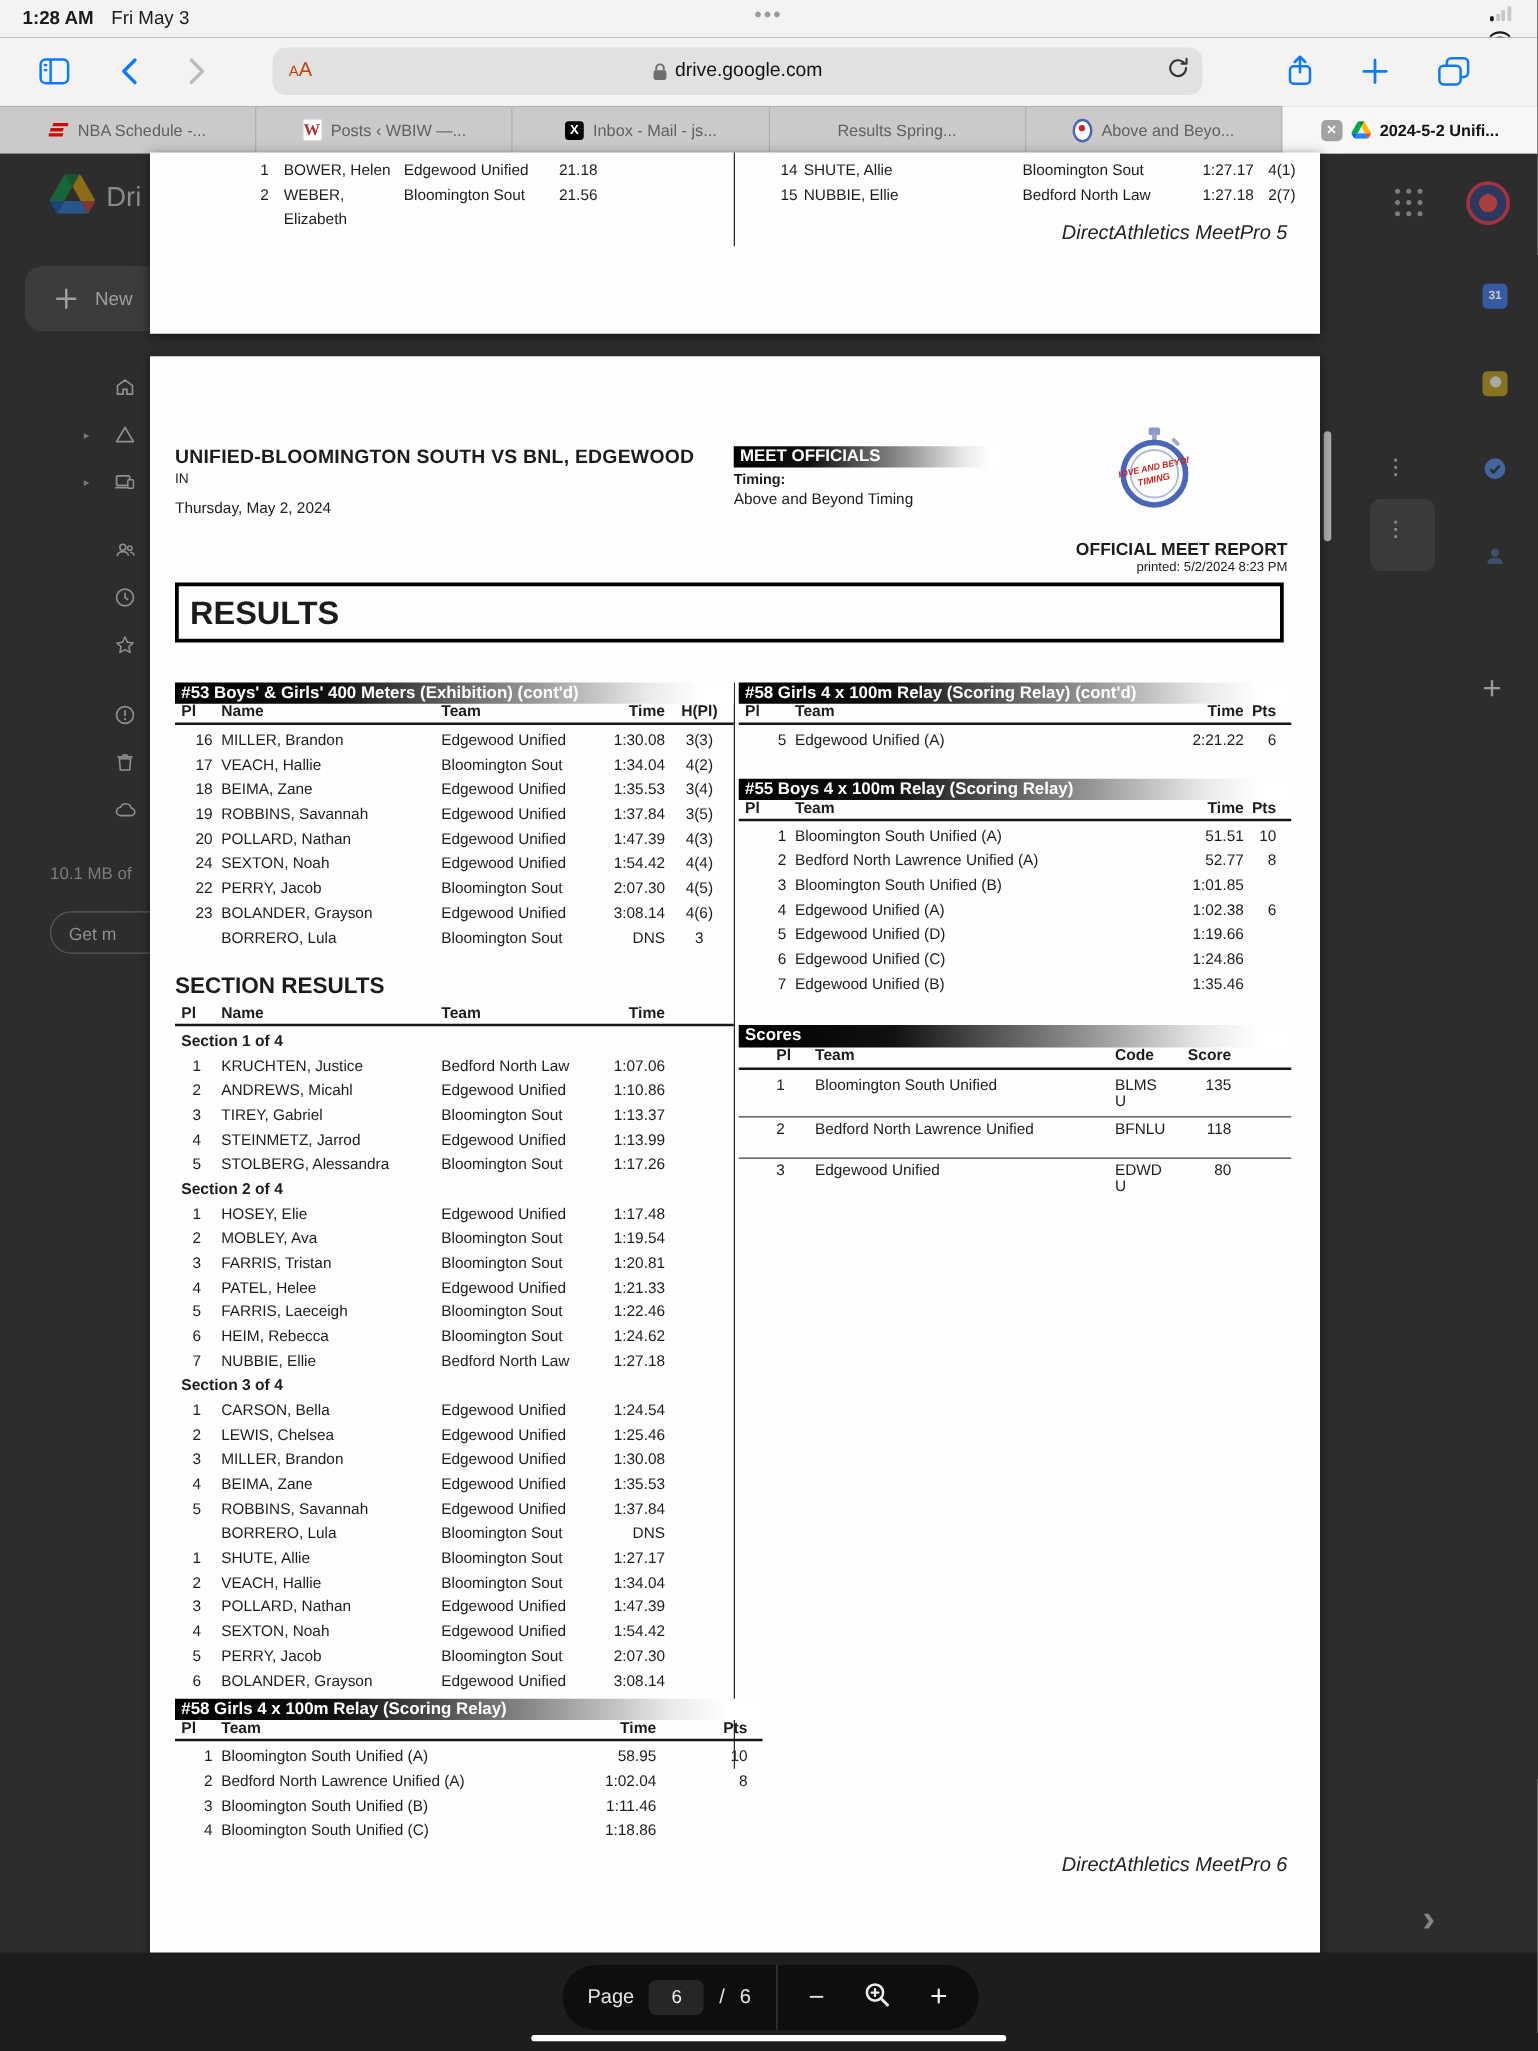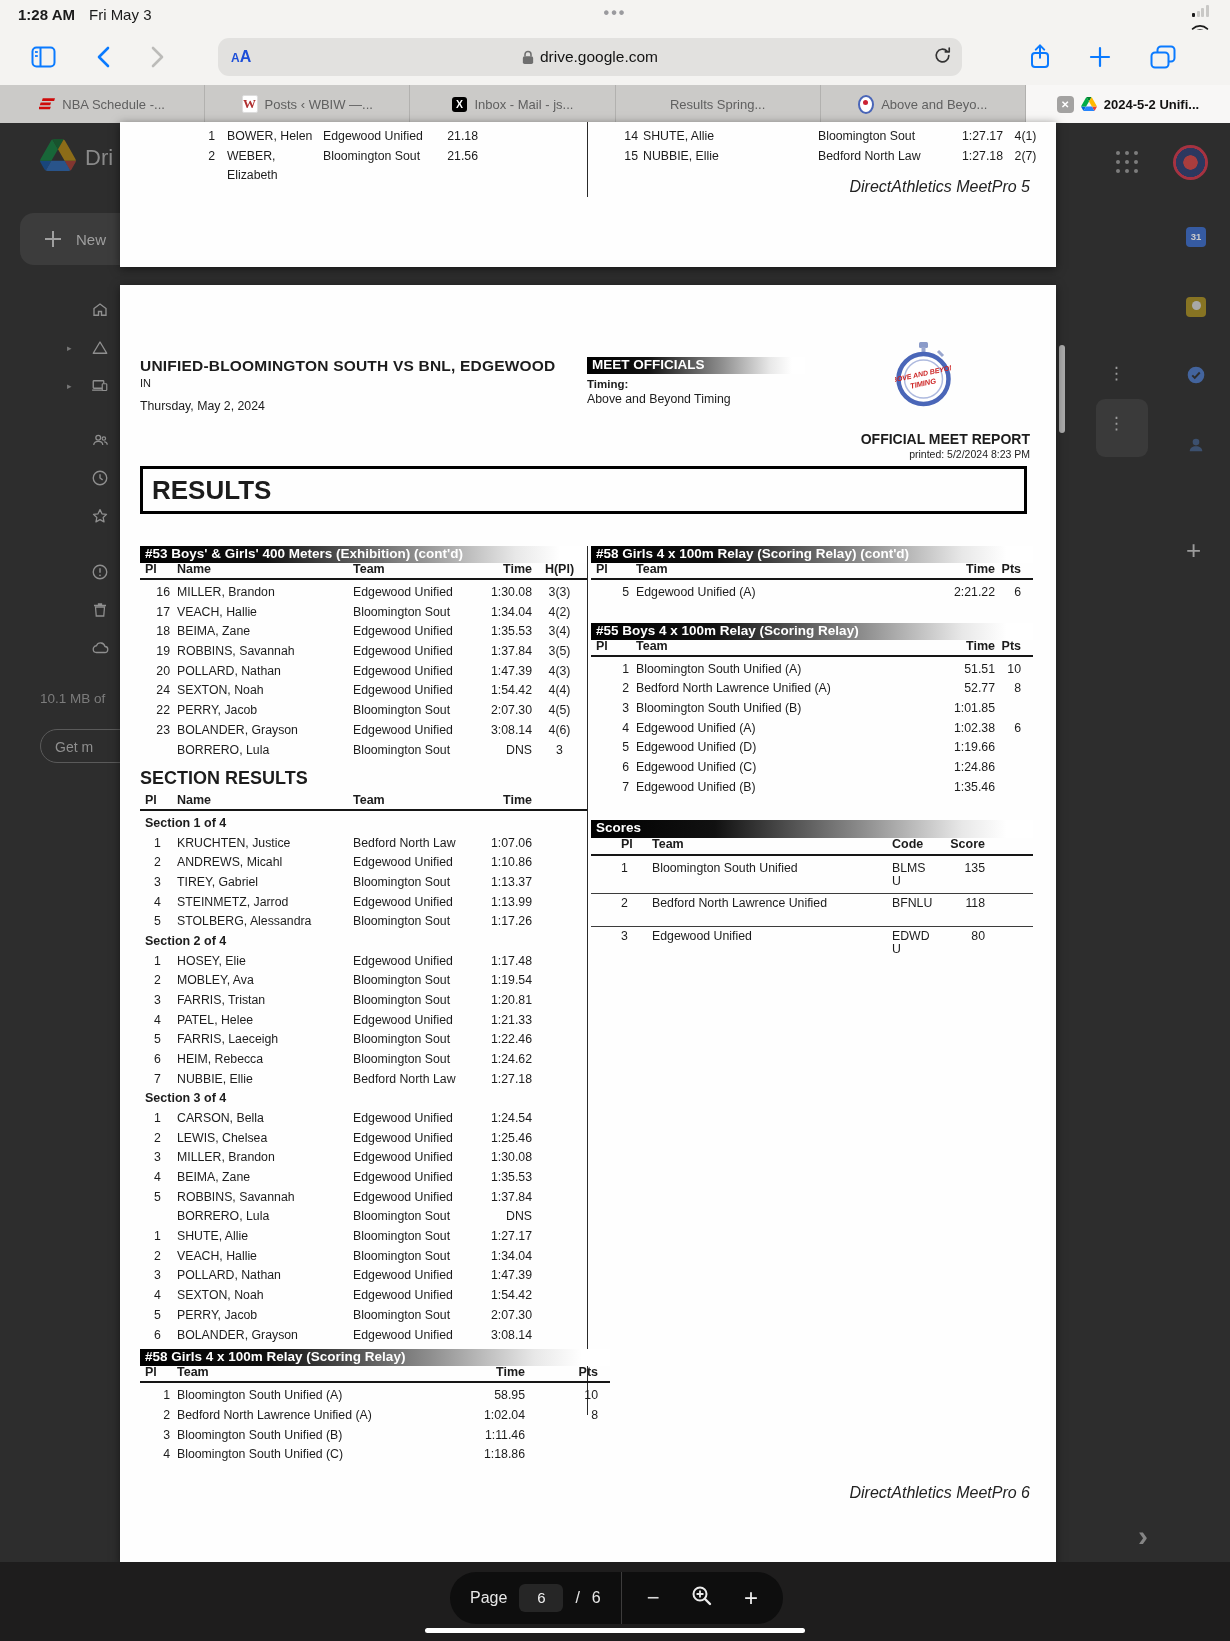--- a/index.html
+++ b/index.html
@@ -18,21 +18,21 @@
   .cell-bars i:nth-child(3){height:9px;}
   .cell-bars i:nth-child(4){height:12px;}
   .battery{display:flex;align-items:center;gap:1px;}
   .batt-body{width:25px;height:12px;border:1px solid #8b8a88;border-radius:3.5px;padding:1px;}
   .batt-fill{width:66%;height:100%;background:#1b1b1b;border-radius:1.5px;}
   .batt-nub{width:1.5px;height:4px;background:#8b8a88;border-radius:0 1px 1px 0;}
   
   .toolbar{position:absolute;top:30px;left:0;right:0;height:55px;background:#f4f3f1;}
   .tb-icon{position:absolute;top:12px;width:30px;height:30px;display:flex;align-items:center;justify-content:center;color:#0a7aff;}
   .addr{position:absolute;left:218px;right:268px;top:8px;height:38px;background:#e2e1df;border-radius:11px;display:flex;align-items:center;}
-  .addr-aa{position:absolute;left:13px;color:#1d4ed8;font-size:16px;font-weight:bold;}
+  .addr-aa{position:absolute;left:13px;color:#c2410c;font-size:16px;}
   .addr-aa .sm{font-size:12px;}
   .addr-center{flex:1;text-align:center;font-size:15.5px;color:#131313;display:flex;align-items:center;justify-content:center;gap:6px;}
   .addr-refresh{position:absolute;right:10px;color:#333;}
   
   .tabbar{position:absolute;top:85px;left:0;right:0;height:38px;background:#cbcac8;display:flex;}
   .tab{flex:1;display:flex;align-items:center;justify-content:center;gap:7px;font-size:13px;color:#606060;border-right:1px solid #b2b1af;overflow:hidden;white-space:nowrap;}
   .tab:last-child{border-right:none;}
   .tab.active{background:#f8f7f6;color:#121212;font-weight:bold;}
   .fav{width:16px;height:16px;flex:0 0 auto;display:flex;align-items:center;justify-content:center;}
   .fav-espn{color:#cf0a0a;}
@@ -105,21 +105,21 @@
   
   .g53{grid-template-columns:30px 183px 115px 64px 55px;}
   .t53 .row span:nth-child(1){text-align:right;}
   .t53 .row span:nth-child(2){padding-left:7px;}
   .t53 .row span:nth-child(4){text-align:right;}
   .t53 .row span:nth-child(5){text-align:center;}
   .t53 .hdr span:nth-child(1){text-align:left;padding-left:5px;}
   .t53 .hdr span:nth-child(2){padding-left:7px;}
   .t53 .hdr span:nth-child(4){text-align:right;}
   .t53 .hdr span:nth-child(5){text-align:center;}
-  .sr-title{font-size:18px;font-weight:bold;margin:8px 0 6px 0;height:20px;}
+  .sr-title{font-size:18px;font-weight:bold;margin:18px 0 6px 0;height:20px;}
   .tsec .hdr{grid-template-columns:30px 183px 115px 64px;padding-right:55px;}
   .tsec .row{grid-template-columns:30px 183px 115px 64px;padding-right:55px;}
   .tsec .row span:nth-child(1){padding-left:14px;}
   .tsec .row span:nth-child(2){padding-left:7px;}
   .tsec .row span:nth-child(4){text-align:right;}
   .tsec .hdr span:nth-child(1){padding-left:5px;}
   .tsec .hdr span:nth-child(2){padding-left:7px;}
   .tsec .hdr span:nth-child(4){text-align:right;}
   
   .t58l{width:470px;margin-top:4px;}

